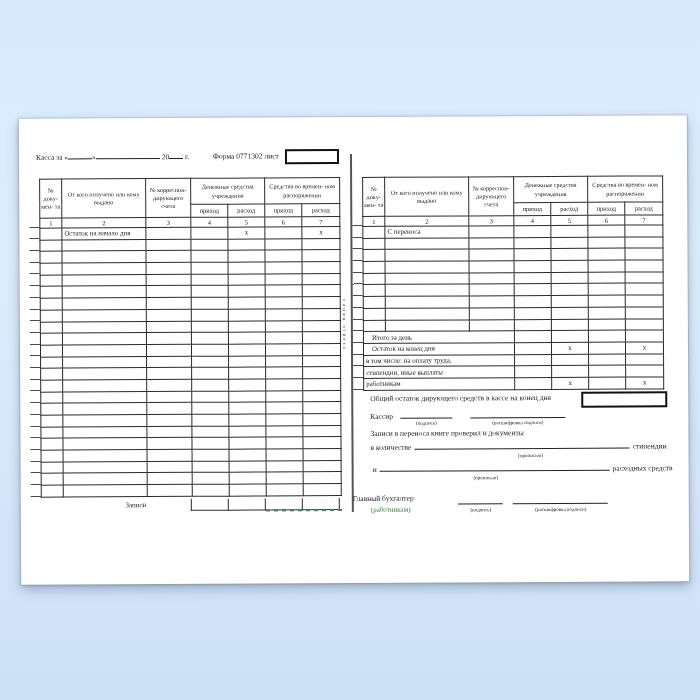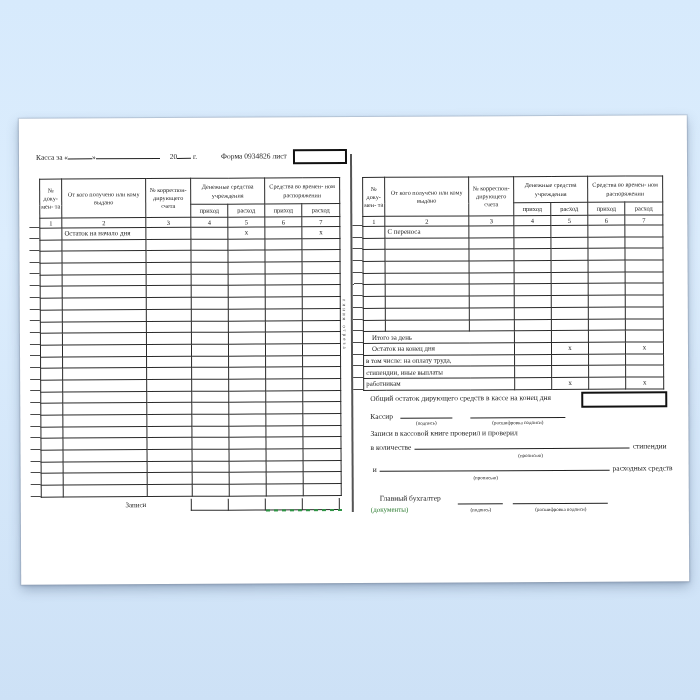--- a/index.html
+++ b/index.html
@@ -58,23 +58,23 @@
   .flexline .fill{flex:1;border-bottom:1px solid #222;height:8px;margin:0 3px;}
   .green{color:#2e7d32;}
 </style>
 </head>
 <body>
 
 <div class="paper">
 
   <div class="title-row">
     <span>Касса за «</span><span class="bl" style="width:24px"></span><span>»</span><span class="bl" style="width:64px"></span>
-    <span style="margin-left:8px">20</span><span class="bl" style="width:14px"></span>
+    <span style="">20</span><span class="bl" style="width:14px"></span>
     <span>г.</span>
-    <span style="margin-left:22px">Форма 0934826 лист</span>
+    <span style="margin-left:22px">Форма 0771302 лист</span>
     <span class="form-box"></span>
   </div>
 
   <div class="overhang l"></div>
   <table class="form left">
     <colgroup>
       <col style="width:22px">
         <col style="width:84px">
         <col style="width:45px">
       <col style="width:37px">
@@ -494,36 +494,36 @@
 
   <div class="br" style="left:350px;top:277px">Общий остаток дирующего средств в кассе на конец дня</div>
   <div class="total-box"></div>
 
   <div class="br" style="left:350px;top:295px">Кассир</div>
   <div class="uline" style="left:380px;top:300px;width:52px"></div>
   <div class="uline" style="left:450px;top:300px;width:95px"></div>
   <div class="cap" style="left:378px;top:304px;width:56px">(подпись)</div>
   <div class="cap" style="left:445px;top:304px;width:105px">(расшифровка подписи)</div>
 
-  <div class="br" style="left:350px;top:312px">Записи в кассовой книге проверил и проверил</div>
+  <div class="br" style="left:350px;top:312px">Записи в переноса книге проверил и документы</div>
 
   <div class="br flexline" style="left:350px;top:324px;width:296px">
     <span>в количестве</span>
     <span class="fill"></span>
     <span>стипендии</span>
   </div>
   <div class="cap" style="left:430px;top:337px;width:160px">(прописью)</div>
 
   <div class="br flexline" style="left:352px;top:346px;width:300px">
     <span>и</span>
     <span class="fill"></span>
     <span>расходных средств</span>
   </div>
   <div class="cap" style="left:385px;top:359px;width:160px">(прописью)</div>
 
-  <div class="br" style="left:359px;top:377px">Главный бухгалтер</div>
+  <div class="br" style="left:332px;top:377px">Главный бухгалтер</div>
   <div class="uline" style="left:437px;top:386px;width:45px"></div>
   <div class="uline" style="left:492px;top:386px;width:95px"></div>
-  <div class="br green" style="left:350px;top:389px;font-size:7px">(документы)</div>
+  <div class="br green" style="left:350px;top:389px;font-size:7px">(работникам)</div>
   <div class="cap" style="left:430px;top:391px;width:60px">(подпись)</div>
   <div class="cap" style="left:490px;top:391px;width:100px">(расшифровка подписи)</div>
 
 </div>
 
 </body></html>

